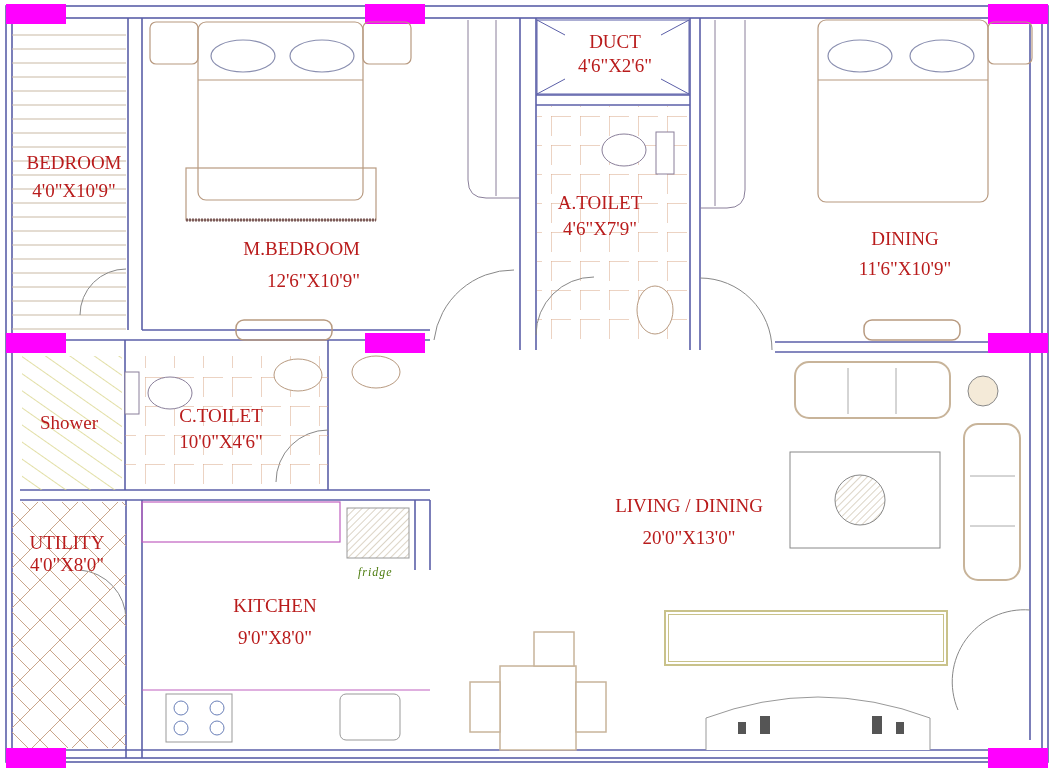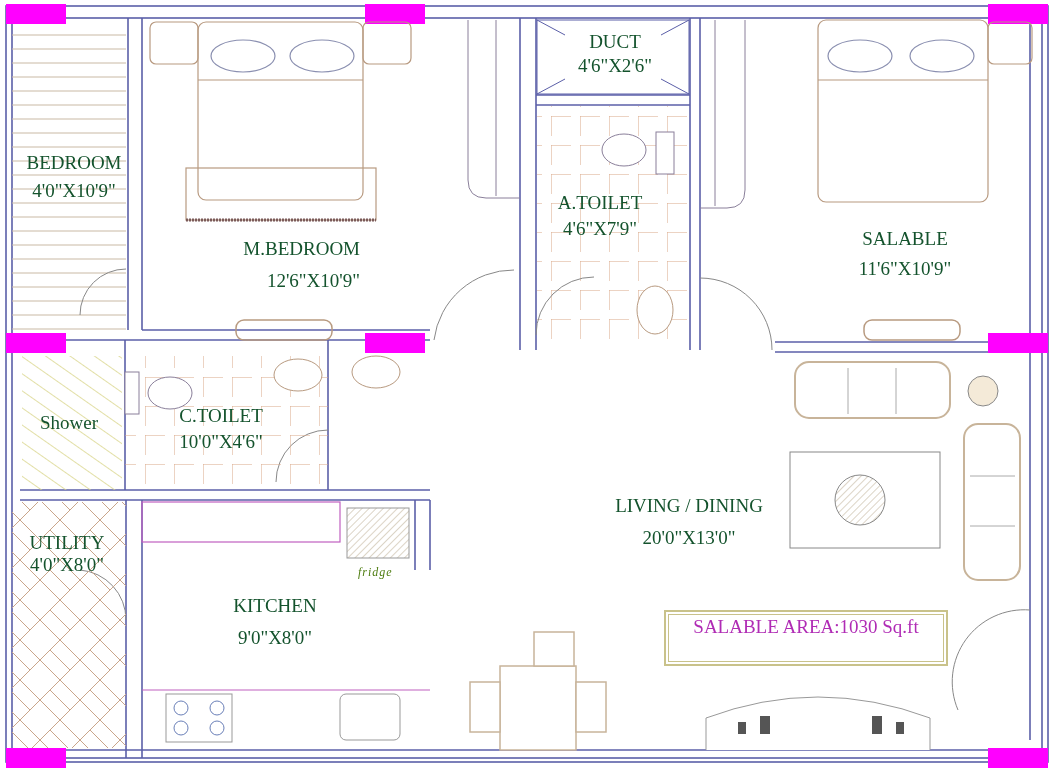--- a/index.html
+++ b/index.html
@@ -1,18 +1,18 @@
 <!DOCTYPE html>
 <html><head>
 <meta charset="utf-8">
 <style>
   html, body { margin:0; padding:0; background:#ffffff; }
   body { width:1054px; height:768px; position:relative; overflow:hidden; font-family:"Liberation Serif", serif; }
   #plan { position:absolute; left:0; top:0; width:1054px; height:768px; }
-  .lbl { position:absolute; text-align:center; color:#14532d; font-family:"Liberation Serif", serif; font-size:19px; line-height:22px; white-space:nowrap; }
+  .lbl { position:absolute; text-align:center; color:#b91c1c; font-family:"Liberation Serif", serif; font-size:19px; line-height:22px; white-space:nowrap; }
   .lbl .dim { display:block; }
   .unit-box { position:absolute; left:664px; top:610px; width:284px; height:56px; border:2px solid #c9c28a; box-shadow: inset 0 0 0 2px #fff, inset 0 0 0 3px #c9c28a; text-align:center; color:#b02cb5; font-family:"Liberation Serif", serif; font-size:19px; line-height:24px; padding-top:3px; box-sizing:border-box; }
   .fridge-lbl { position:absolute; left:358px; top:565px; font-style:italic; font-size:12px; color:#4d7c0f; font-family:"Liberation Serif", serif; letter-spacing:1px; }
 </style>
 </head>
 <body>
 
 <svg id="plan" viewBox="0 0 1054 768" xmlns="http://www.w3.org/2000/svg">
   <defs>
     <pattern id="balc" width="10" height="14" patternUnits="userSpaceOnUse">
@@ -182,24 +182,23 @@
       <rect x="760" y="716" width="10" height="18"></rect>
       <rect x="872" y="716" width="10" height="18"></rect>
       <rect x="896" y="722" width="8" height="12"></rect>
     </g>
 </svg>
 
 <div class="lbl" style="left:22px;top:152px;width:104px;"><span>BEDROOM</span><span class="dim" style="margin-top:6px;">4'0"X10'9"</span></div>
 <div class="lbl" style="left:200px;top:238px;width:160px;text-align:right;"><span>M.BEDROOM</span><span class="dim" style="margin-top:10px;">12'6"X10'9"</span></div>
 <div class="lbl" style="left:555px;top:31px;width:120px;"><span>DUCT</span><span class="dim" style="margin-top:2px;">4'6"X2'6"</span></div>
 <div class="lbl" style="left:540px;top:192px;width:120px;"><span>A.TOILET</span><span class="dim" style="margin-top:4px;">4'6"X7'9"</span></div>
-<div class="lbl" style="left:830px;top:228px;width:150px;"><span>SALABLE</span><span class="dim" style="margin-top:8px;">11'6"X10'9"</span></div>
+<div class="lbl" style="left:830px;top:228px;width:150px;"><span>DINING</span><span class="dim" style="margin-top:8px;">11'6"X10'9"</span></div>
 <div class="lbl" style="left:26px;top:412px;width:86px;"><span>Shower</span></div>
 <div class="lbl" style="left:151px;top:405px;width:140px;"><span>C.TOILET</span><span class="dim" style="margin-top:4px;">10'0"X4'6"</span></div>
 <div class="lbl" style="left:22px;top:532px;width:90px;"><span>UTILITY</span><span class="dim" style="margin-top:0px;">4'0"X8'0"</span></div>
 <div class="lbl" style="left:200px;top:595px;width:150px;text-align:center;"><span>KITCHEN</span><span class="dim" style="margin-top:10px;">9'0"X8'0"</span></div>
 <div class="lbl" style="left:589px;top:495px;width:200px;"><span>LIVING / DINING</span><span class="dim" style="margin-top:10px;">20'0"X13'0"</span></div>
 
 <div class="fridge-lbl">fridge</div>
 
 <div class="unit-box">
-  <div>SALABLE AREA:1030 Sq.ft</div>
 </div>
 
 </body></html>

